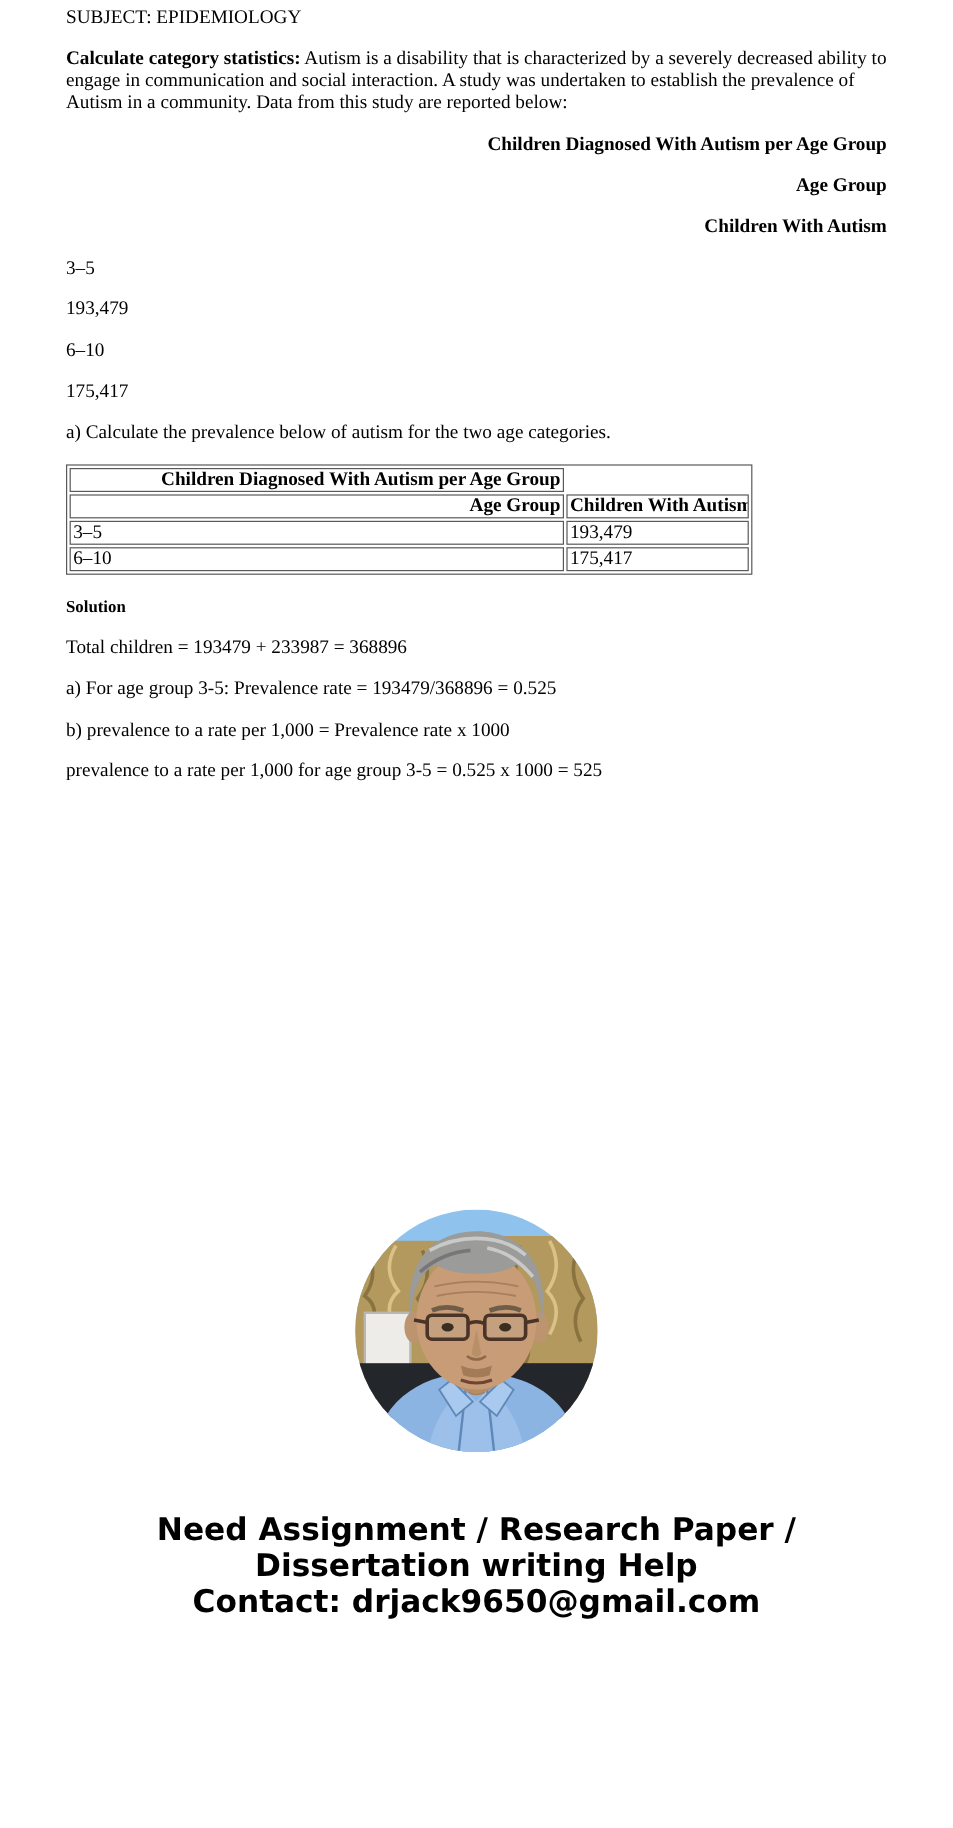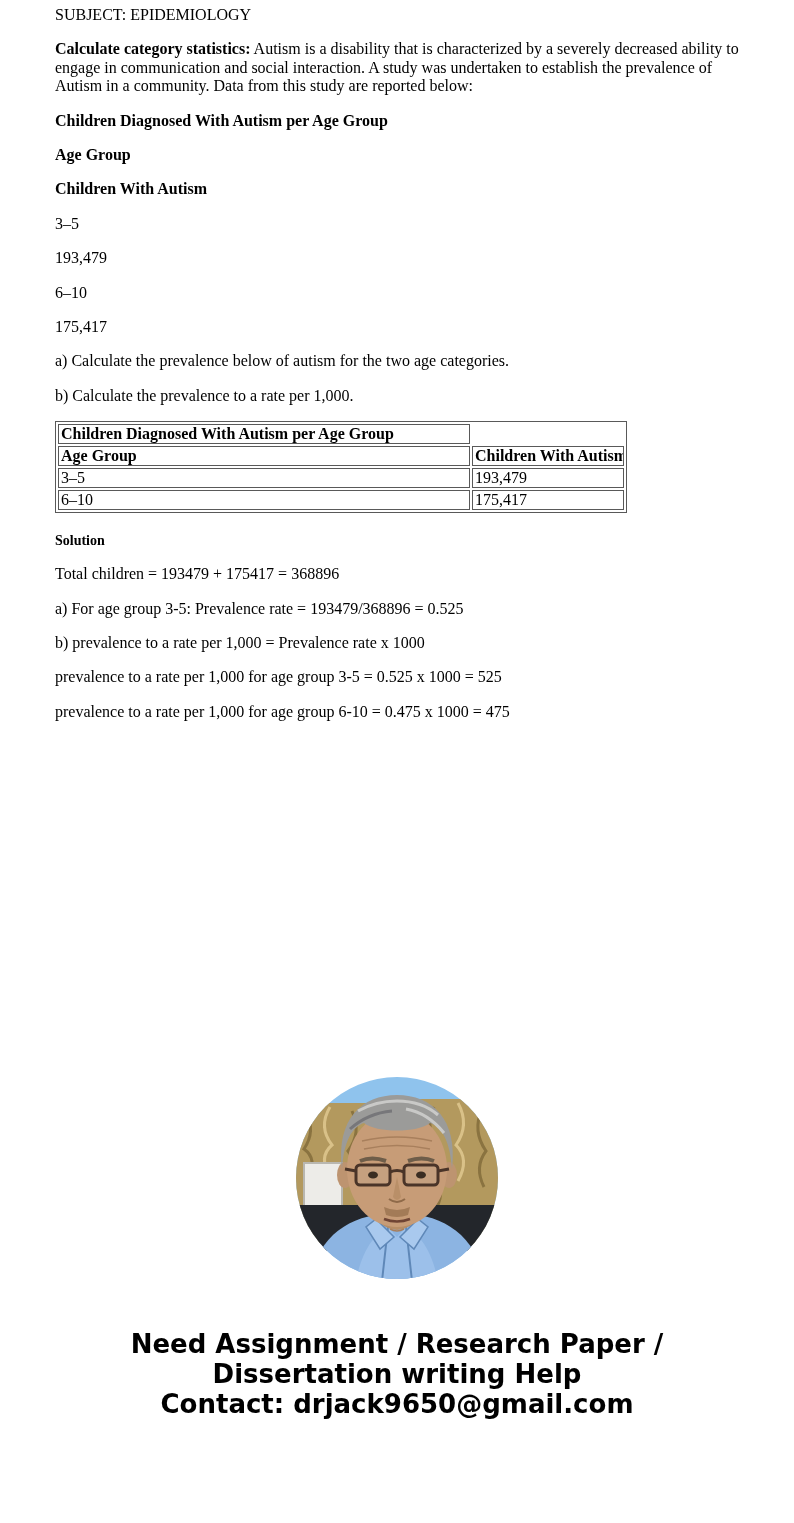--- a/index.html
+++ b/index.html
@@ -11,21 +11,21 @@
     margin: 0 auto;
     padding: 6px 8px 0 8px;
     background: #ffffff;
     color: #000000;
     font-family: "Liberation Serif", "DejaVu Serif", serif;
     font-size: 16px;
     line-height: 1.15;
   }
   .page p { margin: 16px 0; }
   .page p.first { margin-top: 0; }
-  b, .b { font-weight: bold; }
+  b, .b { font-weight: bold; text-align: right; }
 
   table.data-table {
     margin: 16px 0;
     border-collapse: separate;
     border-spacing: 2px;
     border: 1px solid #595959;
     width: 572px;
     table-layout: fixed;
   }
   table.data-table td {
@@ -80,21 +80,20 @@
   <p class="b">Age Group</p>
 
   <p class="b">Children With Autism</p>
 
   <p>3–5</p>
   <p>193,479</p>
   <p>6–10</p>
   <p>175,417</p>
 
   <p>a) Calculate the prevalence below of autism for the two age categories.</p>
-  <p>b) Calculate the prevalence to a rate per 1,000.</p>
 
   <table class="data-table">
     <tbody>
       <tr>
         <td class="col-age b">Children Diagnosed With Autism per Age Group</td>
         <td class="empty-cell"></td>
       </tr>
       <tr>
         <td class="col-age b">Age Group</td>
         <td class="b">Children With Autism</td>
@@ -105,25 +104,24 @@
       </tr>
       <tr>
         <td class="col-age">6–10</td>
         <td>175,417</td>
       </tr>
     </tbody>
   </table>
 
   <div class="solution-heading">Solution</div>
 
-  <p>Total children = 193479 + 175417 = 368896</p>
+  <p>Total children = 193479 + 233987 = 368896</p>
   <p>a) For age group 3-5: Prevalence rate = 193479/368896 = 0.525</p>
   <p>b) prevalence to a rate per 1,000 = Prevalence rate x 1000</p>
   <p>prevalence to a rate per 1,000 for age group 3-5 = 0.525 x 1000 = 525</p>
-  <p>prevalence to a rate per 1,000 for age group 6-10 = 0.475 x 1000 = 475</p>
 
   <div class="avatar-wrap">
     <svg width="202" height="202" viewBox="0 0 202 202">
       <defs>
         <clipPath id="avclip">
             <circle cx="101" cy="101" r="101"></circle>
           </clipPath>
       </defs>
       <g clip-path="url(#avclip)">
 

